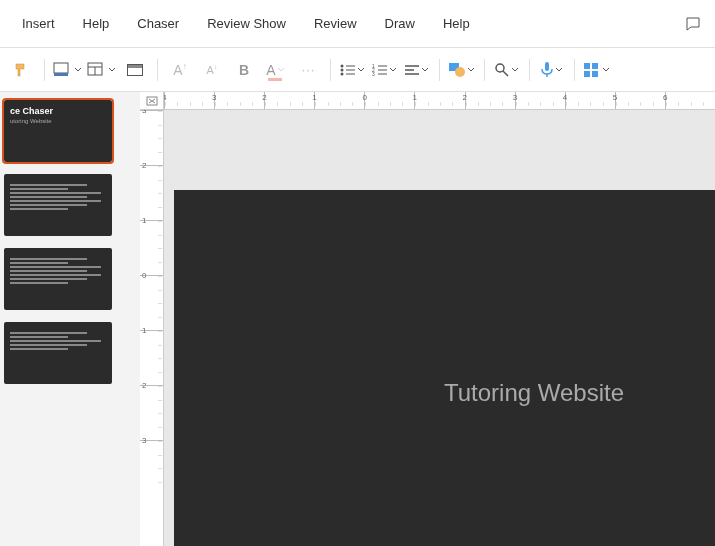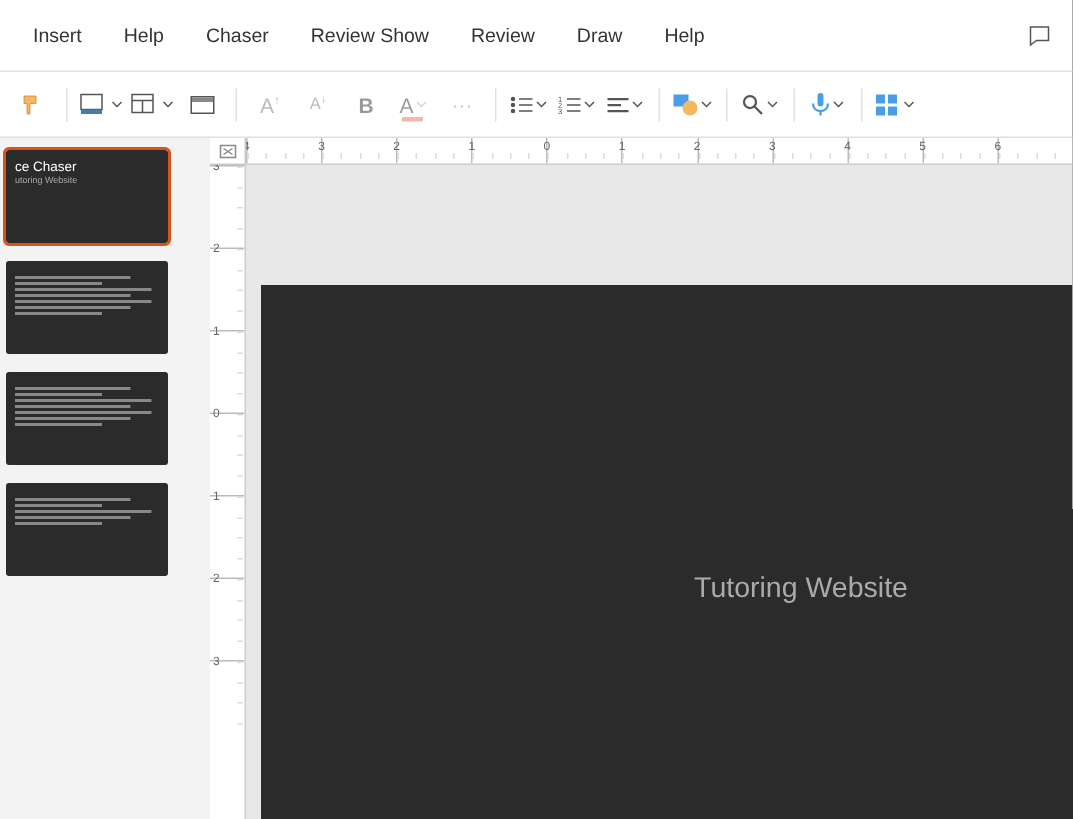--- a/index.html
+++ b/index.html
@@ -15,21 +15,21 @@
 .tb-btn.disabled { opacity: 0.4; cursor: default; }
 .tb-chev { width: 10px; }
 .tb-sep { width: 1px; height: 22px; background: #e0e0e0; margin: 0 4px; }
 .font-color-bar { position: absolute; bottom: 3px; left: 6px; width: 14px; height: 3px; background: #e74c3c; }
 
 .workspace { flex: 1; display: flex; background: #e8e8e8; overflow: hidden; }
 
 .thumbs { width: 140px; background: #f3f3f3; padding: 8px 0 8px 4px; display: flex; flex-direction: column; gap: 12px; overflow-y: auto; }
 .thumb { width: 108px; height: 62px; background: #2b2b2b; border-radius: 2px; cursor: pointer; position: relative; padding: 6px; color: #fff; }
 .thumb.selected { outline: 2px solid #d9531e; }
-.thumb .t-title { font-size: 9px; font-weight: 400; color: #fff; margin-bottom: 2px; }
+.thumb .t-title { font-size: 9px; font-weight: 700; color: #fff; margin-bottom: 2px; }
 .thumb .t-sub { font-size: 6px; color: #aaa; }
 .thumb .t-lines { margin-top: 4px; }
 .thumb .t-line { height: 2px; background: #888; margin: 2px 0; }
 .thumb .t-line.short { width: 60%; }
 .thumb .t-line.med { width: 80%; }
 .thumb .t-line.long { width: 95%; }
 
 .editor { flex: 1; position: relative; background: #e8e8e8; }
 .ruler-h { position: absolute; top: 0; left: 24px; right: 0; height: 18px; background: #fff; border-bottom: 1px solid #ccc; font-size: 8px; color: #666; overflow: hidden; }
 .ruler-h .ticks { position: relative; height: 100%; display: flex; }
@@ -42,21 +42,21 @@
 .ruler-v .tick { height: 30px; border-top: 1px solid #bbb; position: relative; }
 .ruler-v .tick .num { position: absolute; left: 2px; top: -5px; font-size: 8px; }
 .ruler-v .tick .sub { position: absolute; left: 18px; height: 100%; display: flex; flex-direction: column; }
 .ruler-v .tick .sub span { flex: 1; border-top: 1px solid #ddd; width: 4px; }
 
 .corner { position: absolute; top: 0; left: 0; width: 24px; height: 18px; background: #fff; border-right: 1px solid #ccc; border-bottom: 1px solid #ccc; display: flex; align-items: center; justify-content: center; }
 
 .canvas-wrap { position: absolute; top: 18px; left: 24px; right: 0; bottom: 0; overflow: hidden; background: #e8e8e8; padding: 80px 0 0 10px; }
 .slide { width: 720px; height: 405px; background: #2b2b2b; color: #fff; display: flex; flex-direction: column; align-items: center; justify-content: center; padding: 20px; }
 .slide .title { font-size: 42px; font-weight: 400; color: #fff; margin-bottom: 16px; }
-.slide .subtitle { font-size: 19px; color: #aaa; }
+.slide .subtitle { font-size: 24px; color: #aaa; }
 
 svg { display: block; }
 </style>
 </head>
 <body>
 
 <div class="menubar">
   <div class="item">Insert</div>
   <div class="item">Help</div>
   <div class="item">Chaser</div>

